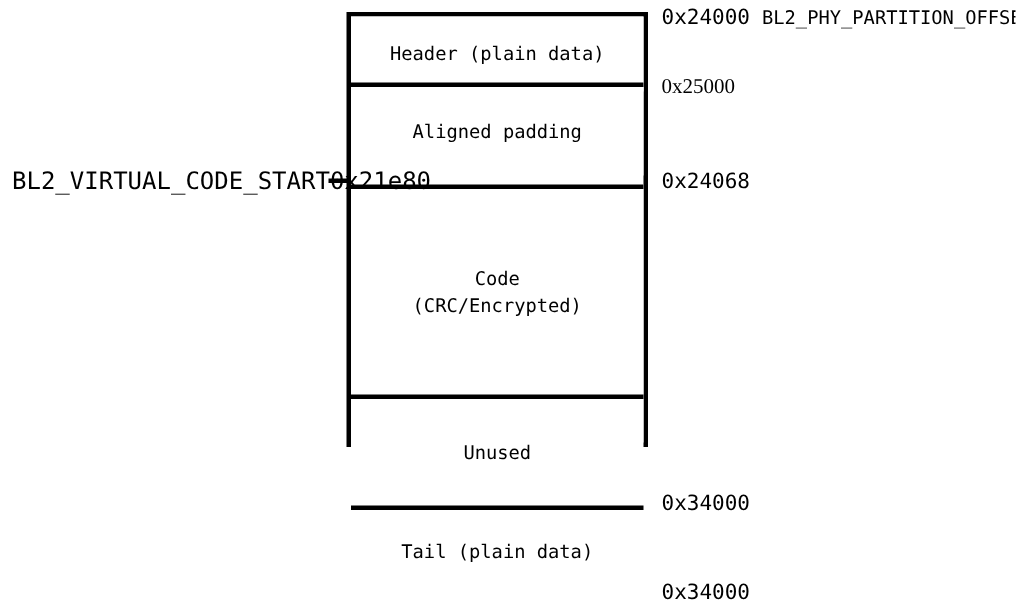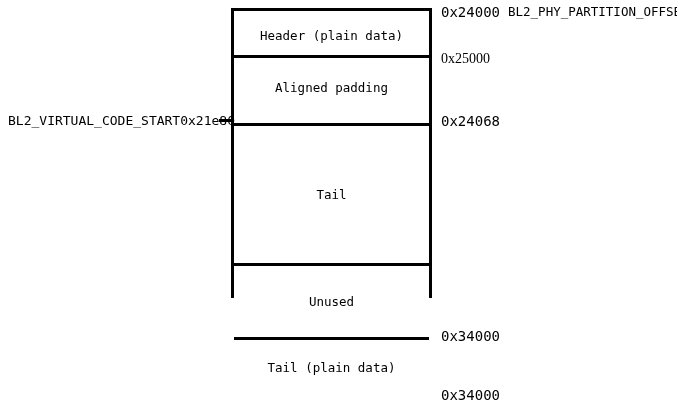--- a/index.html
+++ b/index.html
@@ -75,21 +75,21 @@
     left: 508px;
     font-size: 12.5px;
     line-height: 14px;
     white-space: pre;
     text-align: left;
   }
   .left-annot {
     position: absolute;
     left: 8px;
     width: 215px;
-    font-size: 13px;
+    font-size: 16px;
     line-height: 14px;
     white-space: pre;
     display: flex;
     justify-content: space-between;
   }
 
   
   .tick-left {
     position: absolute;
     left: 219px;
@@ -107,21 +107,22 @@
 
     <div class="region" style="top:0px; height:50px;">
       <div class="region-label">Header (plain data)</div>
     </div>
 
     <div class="region" style="top:44px; height:62px;">
       <div class="region-label">Aligned padding</div>
     </div>
 
     <div class="region" style="top:112px; height:140px;">
-      <div class="region-label">Tail</div>
+      <div class="region-label">Code</div>
+      <div class="region-label">(CRC/Encrypted)</div>
     </div>
 
     <div class="region" style="top:252px; height:74px;">
       <div class="region-label">Unused</div>
     </div>
 
     <div class="region" style="top:326px; height:58px;">
       <div class="region-label">Tail (plain data)</div>
     </div>
 

